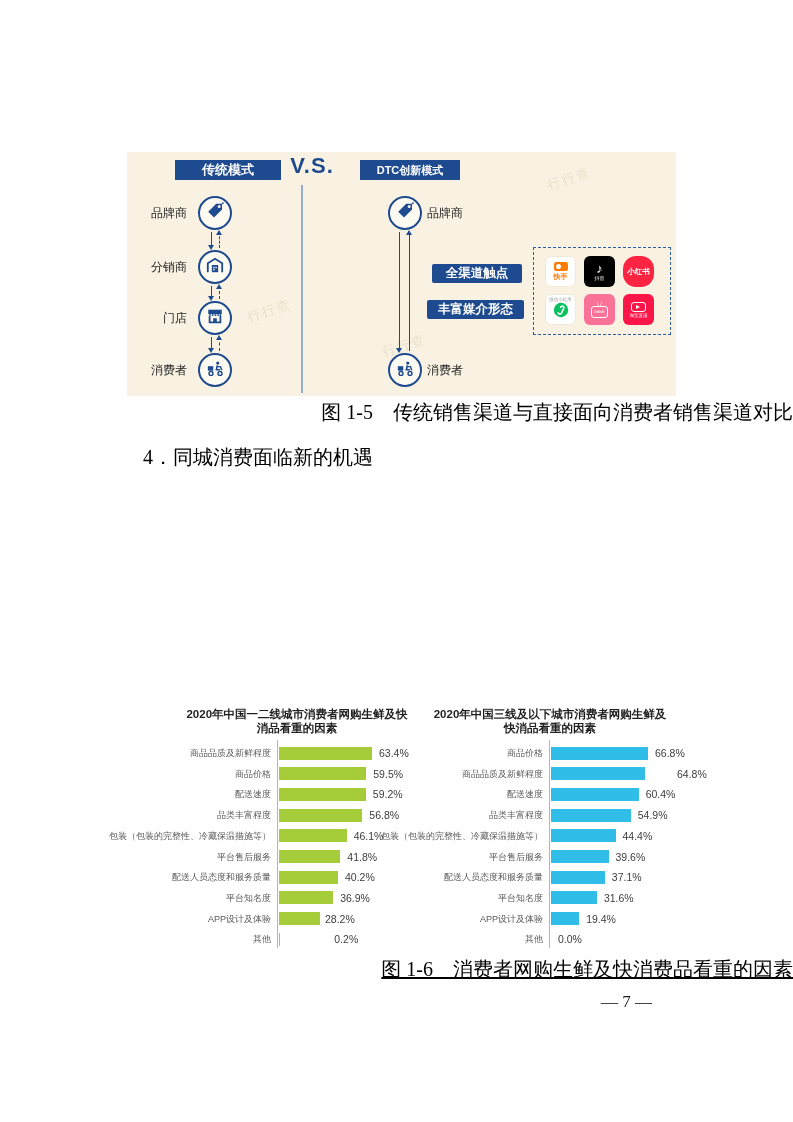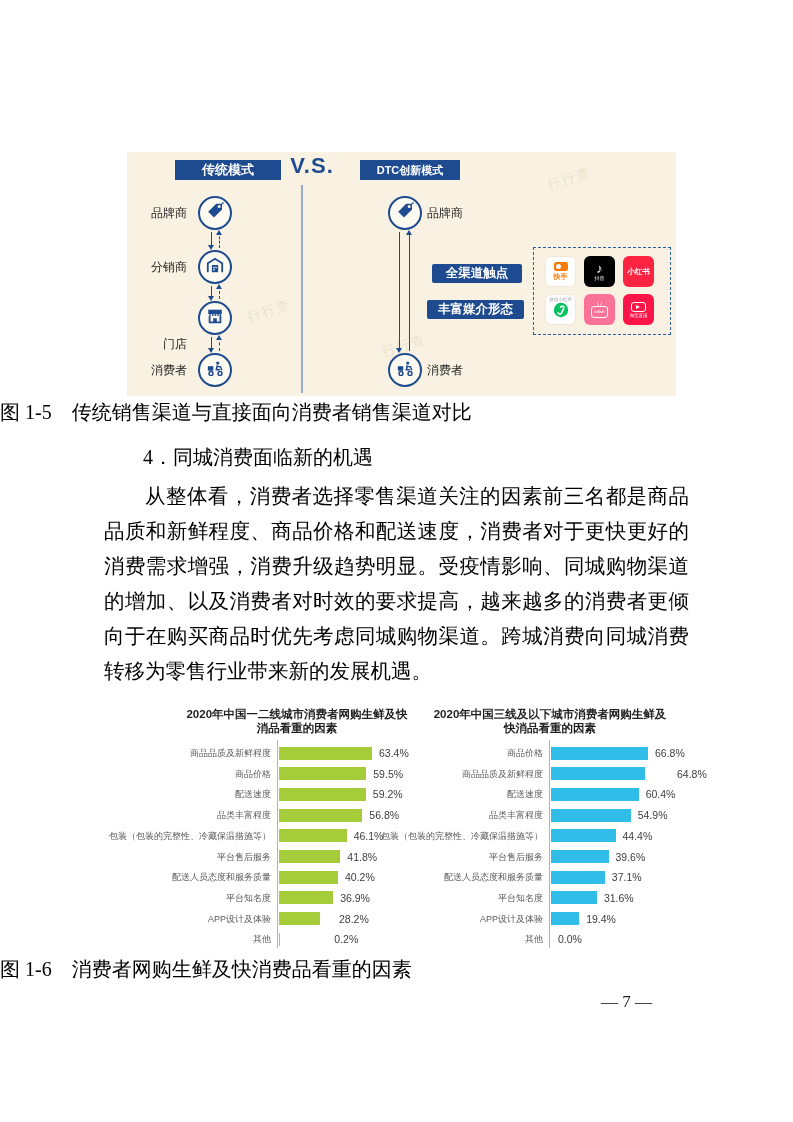--- a/index.html
+++ b/index.html
@@ -47,40 +47,40 @@
          flex-direction:column; align-items:center; justify-content:center;
          font-family:"Liberation Sans","DejaVu Sans",sans-serif; }
   .tile-kuaishou{ background:#fff; border:1px solid #f0e8d8; }
   .ks-cam{ width:14px; height:9px; background:#ff7a00; border-radius:2.5px; position:relative; }
   .ks-cam::after{ content:""; position:absolute; left:2px; top:2px; width:5px; height:5px;
                   border-radius:50%; background:#fff; }
   .ks-label{ color:#ff7a00; font-size:7px; font-weight:bold; margin-top:1px; }
   .tile-douyin{ background:#000; color:#fff; }
   .dy-note{ font-size:13px; line-height:13px; }
   .dy-label{ font-size:5px; }
-  .tile-xhs{ background:#ff2442; color:#fff; font-weight:bold; font-size:7.5px; }
+  .tile-xhs{ background:#ff2442; color:#fff; font-weight:bold; font-size:7.5px;border-radius:13px; }
   .tile-wxmini{ background:#fff; border:1px solid #f0e8d8; }
   .wx-label{ font-size:4.5px; color:#9a9a9a; }
   .tile-bili{ background:#fb7299; color:#fff; }
   .bili-tv{ width:17px; height:12px; border:1.5px solid #fff; border-radius:3px;
             display:flex; align-items:center; justify-content:center; font-size:4px; color:#fff; }
   .bili-ears{ font-size:6px; line-height:4px; color:#fff; }
   .tile-tblive{ background:#fe1648; color:#fff; }
   .tb-tv{ width:15px; height:10px; border:1.5px solid #fff; border-radius:3px; position:relative; }
   .tb-tv::after{ content:""; position:absolute; left:4px; top:2px;
                  border:2.5px solid transparent; border-left:4px solid #fff; }
   .tb-label{ font-size:4.5px; margin-top:1px; }
 
   .watermark{ color:#e3d9c0; font-family:"Liberation Sans",sans-serif; font-size:13px;
               transform:rotate(-18deg); opacity:.7; letter-spacing:2px; }
 
   
-  .caption{ left:0; width:793px; text-align:left; font-size:20px; color:#000; }
+  .caption{ left:0; width:793px; text-align:right; font-size:20px; color:#000; }
   .cap-15{ top:399px; }
-  .cap-16{ top:956px; }
+  .cap-16{ top:956px;text-decoration:underline; }
   .heading{ left:143px; top:444px; font-size:20px; color:#000; }
   .body-par{ left:104px; top:479px; width:585px; font-size:20.5px; line-height:35px;
              text-align:justify; text-indent:2em; color:#000; }
   .pageno{ left:560px; top:992px; width:133px; text-align:center; font-size:17px; color:#222; }
 
   
   .charts{ left:168px; top:703px; width:517px; height:250px; background:#fff;
            font-family:"Liberation Sans","DejaVu Sans",sans-serif; }
   .chart-title{ position:absolute; text-align:center; font-weight:bold; font-size:11.5px;
                 line-height:14px; color:#1f1f1f; }
@@ -102,21 +102,21 @@
     <span class="abs watermark" style="left:120px; top:150px;">行行查</span>
     <span class="abs watermark" style="left:255px; top:185px;">行行查</span>
 
     <div class="abs hdr hdr-left">传统模式</div>
     <div class="abs vs">V.S.</div>
     <div class="abs hdr hdr-right">DTC创新模式</div>
     <div class="abs divider"></div>
 
     <div class="abs chain-label" style="left:8px; top:53px;">品牌商</div>
     <div class="abs chain-label" style="left:8px; top:107px;">分销商</div>
-    <div class="abs chain-label" style="left:8px; top:158px;margin-top:26px;">门店</div>
+    <div class="abs chain-label" style="left:8px; top:158px;">门店</div>
     <div class="abs chain-label" style="left:8px; top:210px;">消费者</div>
 
     <div class="abs node" style="left:71px; top:44px;">
       <span>
         <svg width="18" height="18" viewBox="0 0 18 18">
             <path fill="#1e4b8f" d="M10.2,1.8 L16,1.8 L16,7.6 L8,15.6 L2.2,9.8 Z"></path>
             <circle cx="13.2" cy="4.6" r="1.5" fill="#f9f2e2"></circle>
             <path d="M16,1.8 L17.6,0.6" stroke="#1e4b8f" stroke-width="1.4" fill="none"></path>
           </svg>
       </span>
@@ -220,21 +220,20 @@
       </div>
       <div class="tile tile-tblive">
         <span class="tb-tv"></span>
         <span class="tb-label">淘宝直播</span>
       </div>
     </div>
   </section>
 
   <p class="abs caption cap-15">图 1-5　传统销售渠道与直接面向消费者销售渠道对比</p>
   <p class="abs heading">4．同城消费面临新的机遇</p>
-  <p class="abs body-par">从整体看，消费者选择零售渠道关注的因素前三名都是商品品质和新鲜程度、商品价格和配送速度，消费者对于更快更好的消费需求增强，消费升级趋势明显。受疫情影响、同城购物渠道的增加、以及消费者对时效的要求提高，越来越多的消费者更倾向于在购买商品时优先考虑同城购物渠道。跨城消费向同城消费转移为零售行业带来新的发展机遇。</p>
 
   <section class="abs charts">
     <div class="chart-title ct-0">2020年中国一二线城市消费者网购生鲜及快消品看重的因素</div>
     <div class="chart-title ct-1">2020年中国三线及以下城市消费者网购生鲜及快消品看重的因素</div>
     <div class="axis" id="axis-0" style="left: 109px;"></div>
     <div class="axis" id="axis-1" style="left: 381px;"></div>
     <div class="rows-host" id="chart-rows-0">
         <div class="bar-label" style="top: 44px; right: 414px;">商品品质及新鲜程度</div>
         <div class="bar" style="top: 43.5px; left: 111px; width: 93px; height: 13px; background: rgb(165, 205, 57);"></div>
         <div class="bar-value" style="top: 44px; left: 211.008px;">63.4%</div>
@@ -254,21 +253,21 @@
         <div class="bar" style="top: 147px; left: 111px; width: 61.3px; height: 13px; background: rgb(165, 205, 57);"></div>
         <div class="bar-value" style="top: 147.5px; left: 179.321px;">41.8%</div>
         <div class="bar-label" style="top: 168.2px; right: 414px;">配送人员态度和服务质量</div>
         <div class="bar" style="top: 167.7px; left: 111px; width: 59px; height: 13px; background: rgb(165, 205, 57);"></div>
         <div class="bar-value" style="top: 168.2px; left: 176.973px;">40.2%</div>
         <div class="bar-label" style="top: 188.9px; right: 414px;">平台知名度</div>
         <div class="bar" style="top: 188.4px; left: 111px; width: 54.1px; height: 13px; background: rgb(165, 205, 57);"></div>
         <div class="bar-value" style="top: 188.9px; left: 172.132px;">36.9%</div>
         <div class="bar-label" style="top: 209.6px; right: 414px;">APP设计及体验</div>
         <div class="bar" style="top: 209.1px; left: 111px; width: 41.4px; height: 13px; background: rgb(165, 205, 57);"></div>
-        <div class="bar-value" style="top: 209.6px; left: 171px;">28.2%</div>
+        <div class="bar-value" style="top: 209.6px; left: 157px;">28.2%</div>
         <div class="bar-label" style="top: 230.3px; right: 414px;">其他</div>
         <div class="bar" style="top: 229.8px; left: 111px; width: 0.3px; height: 13px; background: rgb(165, 205, 57);"></div>
         <div class="bar-value" style="top: 230.3px; left: 118.293px; margin-left: 48px;">0.2%</div>
       </div>
     <div class="rows-host" id="chart-rows-1">
         <div class="bar-label" style="top: 44px; right: 142px;">商品价格</div>
         <div class="bar" style="top: 43.5px; left: 383px; width: 97px; height: 13px; background: rgb(48, 189, 232);"></div>
         <div class="bar-value" style="top: 44px; left: 486.994px;">66.8%</div>
         <div class="bar-label" style="top: 64.7px; right: 142px;">商品品质及新鲜程度</div>
         <div class="bar" style="top: 64.2px; left: 383px; width: 94.1px; height: 13px; background: rgb(48, 189, 232);"></div>

